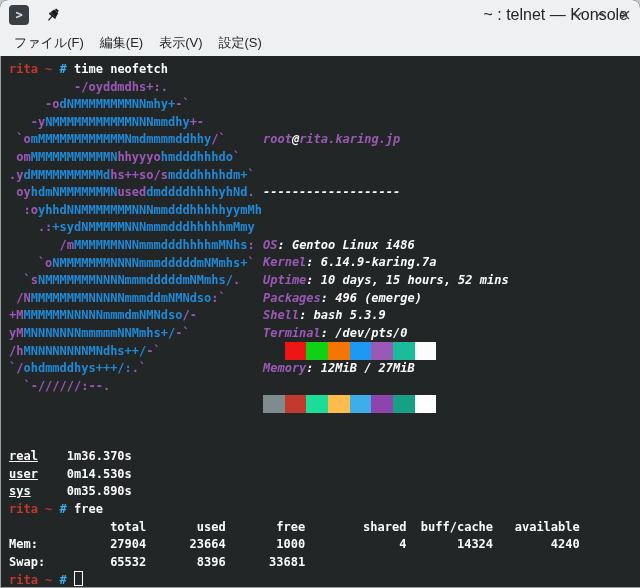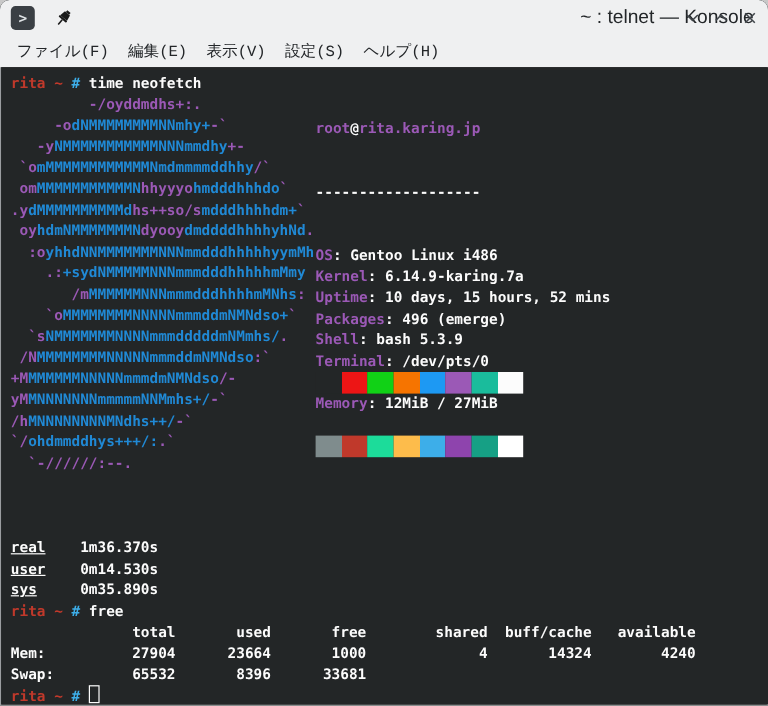--- a/index.html
+++ b/index.html
@@ -27,34 +27,34 @@
   }
   .win-controls{position:absolute;right:6px;top:6px;display:flex;gap:6px;}
   .win-btn{width:18px;height:18px;display:flex;align-items:center;justify-content:center;background:none;border:none;padding:0;cursor:pointer;}
   
   .menubar{
     position:absolute;left:0;top:30px;width:100%;height:26px;
     background:var(--chrome-bg);display:flex;align-items:center;
     padding-left:6px;box-sizing:border-box;
   }
   .menu-item{
-    color:var(--chrome-fg);font-size:13px;padding:3px 8px;border-radius:3px;cursor:default;font-family:Liberation Mono, monospace;
+    color:var(--chrome-fg);font-size:13px;padding:3px 8px;border-radius:3px;cursor:default;
   }
   
   .terminal{
     position:absolute;left:1px;top:56px;width:638px;height:531px;
     background:var(--term-bg);
     font-family:"DejaVu Sans Mono",monospace;font-weight:bold;
     font-size:12px;line-height:17.6px;color:var(--fg);padding-left:27px;
   }
   .content{position:absolute;left:8px;top:5px;width:610px;height:520px;}
   pre{margin:0;font:inherit;line-height:inherit;}
   .cmd-line{position:absolute;left:0;top:0;white-space:pre;}
   .art{position:absolute;left:0;top:17.6px;white-space:pre;}
-  .info{position:absolute;left:254px;top:3px;white-space:pre;}
+  .info{position:absolute;left:254px;top:35px;white-space:pre;font-style:italic;}
   .info div{height:17.6px;}
   .palette-row{height:17.6px;font-size:0;}
   .palette-row span{display:inline-block;width:3ch;height:17.6px;font-size:12px;}
   .bottom{position:absolute;left:0;top:387.2px;white-space:pre;}
   .c-purple{color:var(--purple);}
   .c-blue{color:var(--art-blue);}
   .c-red{color:var(--prompt-red);}
   .c-pblue{color:var(--prompt-blue);}
   .c-white{color:var(--fg);}
   .t-label{display:inline-block;width:8ch;text-decoration:underline;}
@@ -101,39 +101,38 @@
         </svg>
       </button>
     </div>
   </div>
 
   <div class="menubar">
     <span class="menu-item">ファイル(F)</span>
     <span class="menu-item">編集(E)</span>
     <span class="menu-item">表示(V)</span>
     <span class="menu-item">設定(S)</span>
-    <span class="menu-item">ヘルプ(H)</span>
   </div>
 
   <div class="terminal">
     <div class="content">
 
       <pre class="cmd-line"><span class="c-red">rita ~ </span><span class="c-pblue"># </span><span class="c-white">time neofetch</span></pre>
 
       <pre class="art"><span class="c-purple">         -/oyddmdhs+:.</span>
 <span class="c-purple">     -o</span><span class="c-blue">dNMMMMMMMMNNmhy+</span><span class="c-purple">-`</span>
 <span class="c-purple">   -y</span><span class="c-blue">NMMMMMMMMMMMNNNmmdhy</span><span class="c-purple">+-</span>
 <span class="c-purple"> `o</span><span class="c-blue">mMMMMMMMMMMMMNmdmmmmddhhy</span><span class="c-purple">/`</span>
 <span class="c-purple"> om</span><span class="c-blue">MMMMMMMMMMMN</span><span class="c-purple">hhyyyo</span><span class="c-blue">hmdddhhhdo</span><span class="c-purple">`</span>
 <span class="c-purple">.y</span><span class="c-blue">dMMMMMMMMMMd</span><span class="c-purple">hs++so/s</span><span class="c-blue">mdddhhhhdm+</span><span class="c-purple">`</span>
-<span class="c-purple"> oy</span><span class="c-blue">hdmNMMMMMMMN</span><span class="c-purple">dyooy</span><span class="c-blue">dmddddhhhhyhNd</span><span class="c-purple">.</span>
+<span class="c-purple"> oy</span><span class="c-blue">hdmNMMMMMMMN</span><span class="c-purple">used</span><span class="c-blue">dmddddhhhhyhNd</span><span class="c-purple">.</span>
 <span class="c-purple">  :o</span><span class="c-blue">yhhdNNMMMMMMMNNNmmdddhhhhhyymMh</span>
 <span class="c-purple">    .:</span><span class="c-blue">+sydNMMMMMNNNmmmdddhhhhhmMmy</span>
 <span class="c-purple">       /m</span><span class="c-blue">MMMMMMNNNmmmdddhhhhmMNhs</span><span class="c-purple">:</span>
-<span class="c-purple">    `o</span><span class="c-blue">MMMMMMMMNNNNNmmmddmNMNdso+</span><span class="c-purple">`</span>
+<span class="c-purple">    `o</span><span class="c-blue">NMMMMMMMNNNNmmmdddddmNMmhs+</span><span class="c-purple">`</span>
 <span class="c-purple">  `s</span><span class="c-blue">NMMMMMMMNNNNmmmdddddmNMmhs/</span><span class="c-purple">.</span>
 <span class="c-purple"> /N</span><span class="c-blue">MMMMMMMMNNNNNmmmddmNMNdso</span><span class="c-purple">:`</span>
 <span class="c-purple">+M</span><span class="c-blue">MMMMMMNNNNNmmmdmNMNdso</span><span class="c-purple">/-</span>
 <span class="c-purple">yM</span><span class="c-blue">MNNNNNNNmmmmmNNMmhs+/</span><span class="c-purple">-`</span>
 <span class="c-purple">/h</span><span class="c-blue">MNNNNNNNNMNdhs++/</span><span class="c-purple">-`</span>
 <span class="c-purple">`/</span><span class="c-blue">ohdmmddhys+++/:</span><span class="c-purple">.`</span>
 <span class="c-purple">  `-//////:--.</span></pre>
 
       <div class="info">
         <div><span class="c-purple">root</span><span class="c-white">@</span><span class="c-purple">rita.karing.jp</span></div>

